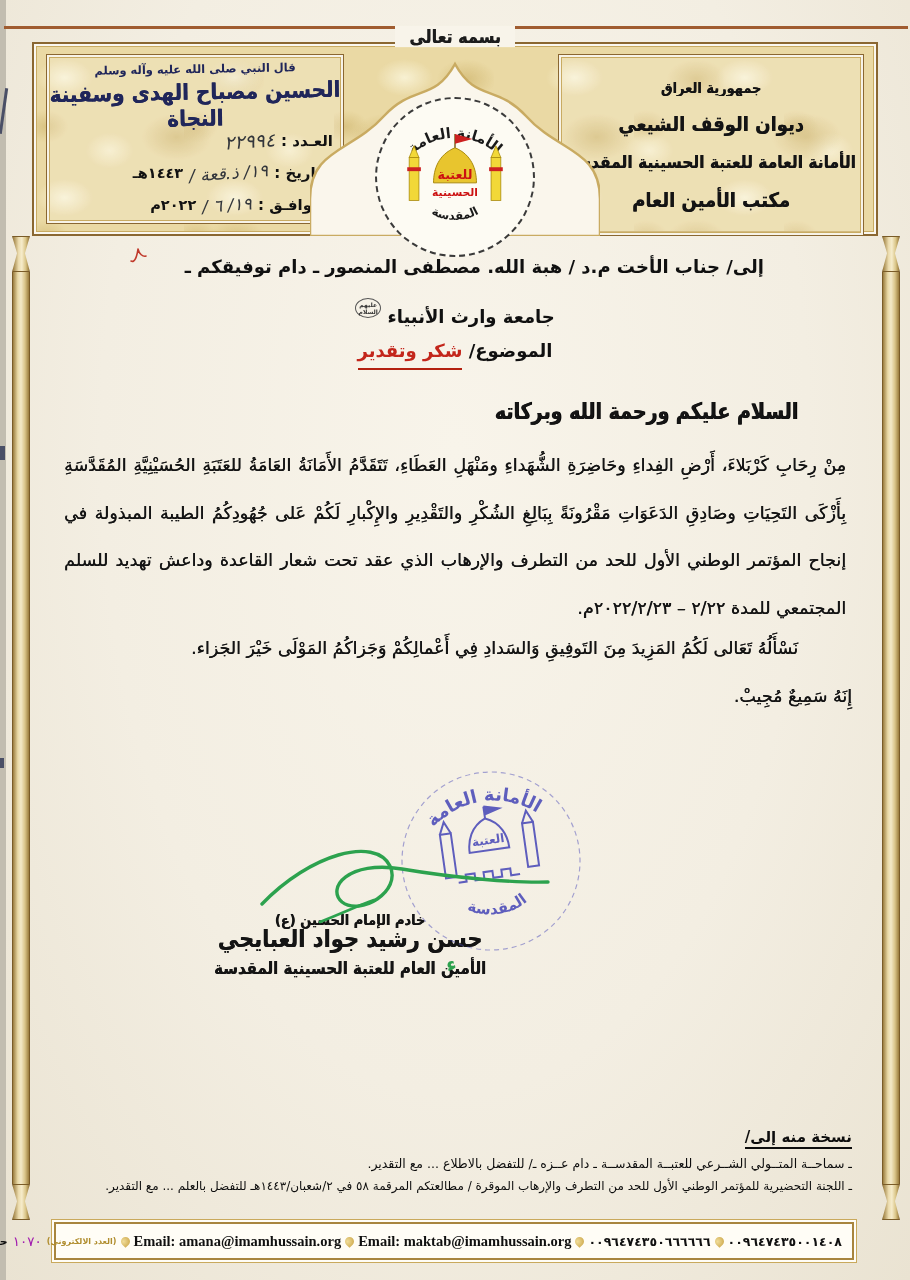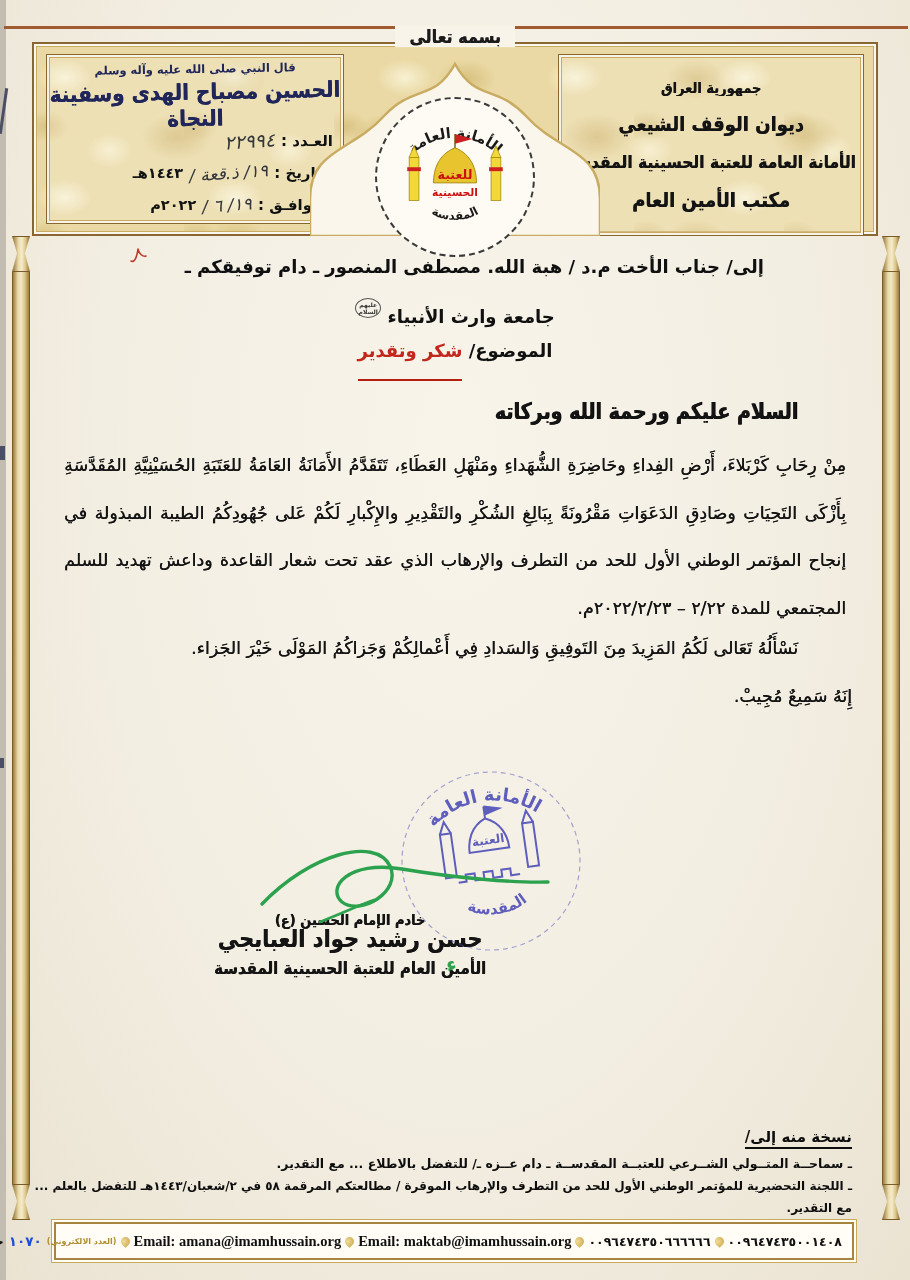--- a/index.html
+++ b/index.html
@@ -55,48 +55,48 @@
   .col .shaft{height:912px;background:linear-gradient(90deg,#9a7c3e,#e9d9a6 30%,#f3e9c8 50%,#d9c488 75%,#9a7c3e);
               border-left:1px solid #7a5c28;border-right:1px solid #7a5c28;box-sizing:border-box;}
   
   .to-line{position:absolute;top:256px;right:146px;font-size:18px;font-weight:bold;color:#101010;letter-spacing:-.2px;}
   .red-tick{position:absolute;top:246px;left:128px;z-index:2;}
   .org-line{position:absolute;top:300px;left:0;right:0;text-align:center;font-size:18px;font-weight:bold;color:#101010;}
   .honorific{display:inline-block;vertical-align:super;border:1px solid #555;border-radius:50%;
              font-size:6px;line-height:7px;padding:2px 1px;color:#333;transform:translateY(-2px);font-weight:bold;max-width:22px;}
   .subject-line{position:absolute;top:340px;left:0;right:0;text-align:center;font-size:18px;font-weight:bold;}
   .subject-label{color:#101010;}
-  .subject-text{color:#c3261b;border-bottom:2.5px solid #b3200f;padding-bottom:18px;}
+  .subject-text{color:#c3261b;border-bottom:2.5px solid #b3200f;padding-bottom:7px;}
   .salutation{position:absolute;top:400px;right:112px;font-size:19px;}
   .salutation .thuluth{display:inline-block;letter-spacing:-1px;transform:scaleY(1.2);text-shadow:.7px 0 #000;}
   .para{position:absolute;top:442px;right:64px;left:64px;text-align:justify;text-align-last:right;
         font-size:17.5px;color:#141414;line-height:2.72;font-weight:500;text-shadow:.35px 0 #141414;}
   .para2{position:absolute;top:638px;right:112px;font-size:17.5px;color:#141414;font-weight:500;text-shadow:.35px 0 #141414;}
   .para3{position:absolute;top:686px;right:58px;font-size:17.5px;color:#141414;font-weight:500;text-shadow:.35px 0 #141414;}
   
   .stamp{position:absolute;left:396px;top:766px;width:190px;height:190px;opacity:.88;transform:rotate(-8deg);z-index:2;}
   .sig-green{position:absolute;left:250px;top:842px;z-index:3;}
   .sig-hamza{position:absolute;left:446px;top:952px;color:#2ca24e;font-size:20px;font-weight:bold;z-index:3;transform:rotate(-10deg);}
   .sig-block{position:absolute;left:150px;top:912px;width:400px;text-align:center;color:#1b1b1b;}
   .sig-1{font-size:13px;} .sig-2{font-size:21px;} .sig-3{font-size:15px;margin-top:8px;}
   .sig-block .thuluth{display:inline-block;}
   
   .copy-head{position:absolute;top:1128px;right:58px;font-size:15px;font-weight:bold;color:#0d0d0d;
              border-bottom:2px solid #0d0d0d;padding-bottom:1px;}
-  .copy-items{position:absolute;top:1152px;right:58px;left:30px;font-size:12.5px;font-weight:bold;color:#0d0d0d;line-height:1.85;text-align:right;}
+  .copy-items{position:absolute;top:1152px;right:58px;left:30px;font-size:12.5px;font-weight:normal;color:#0d0d0d;line-height:1.85;text-align:right;}
   
   .contact{position:absolute;left:54px;right:56px;top:1222px;height:38px;background:#fffdf6;
            border:2px solid #a8853e;box-shadow:0 0 0 2px #fffdf6,0 0 0 3px #c9a95c;box-sizing:border-box;
            display:flex;align-items:center;justify-content:space-between;padding:0 10px;gap:4px;}
   .contact .ph{font-size:12.5px;font-weight:bold;color:#101010;white-space:nowrap;}
   .contact .em{font-family:"Liberation Serif",serif;font-size:14.5px;font-weight:bold;color:#101010;direction:ltr;white-space:nowrap;}
   .drop{width:9px;height:9px;border-radius:50% 50% 50% 0;background:radial-gradient(circle at 35% 35%,#f0dd9a,#c9a141);transform:rotate(-45deg);flex:0 0 auto;}
   .ref{display:flex;align-items:center;gap:5px;white-space:nowrap;}
   .ref-gold{font-size:8px;font-weight:bold;color:#b08d2e;text-align:center;}
-  .ref-num{font-size:13.5px;font-weight:bold;color:#1d4ed8;text-align:center;}
+  .ref-num{font-size:13.5px;font-weight:normal;color:#a21caf;text-align:center;}
   .ref-name{font-size:11px;font-weight:bold;color:#101010;}
   svg text{font-family:"DejaVu Sans",sans-serif;}
 </style>
 </head>
 <body>
 
 <div id="page">
 
   <div class="scan-edge"></div>
   <div class="scan-mark" style="left:2px;top:88px;width:3px;height:46px;transform:rotate(8deg);"></div>

